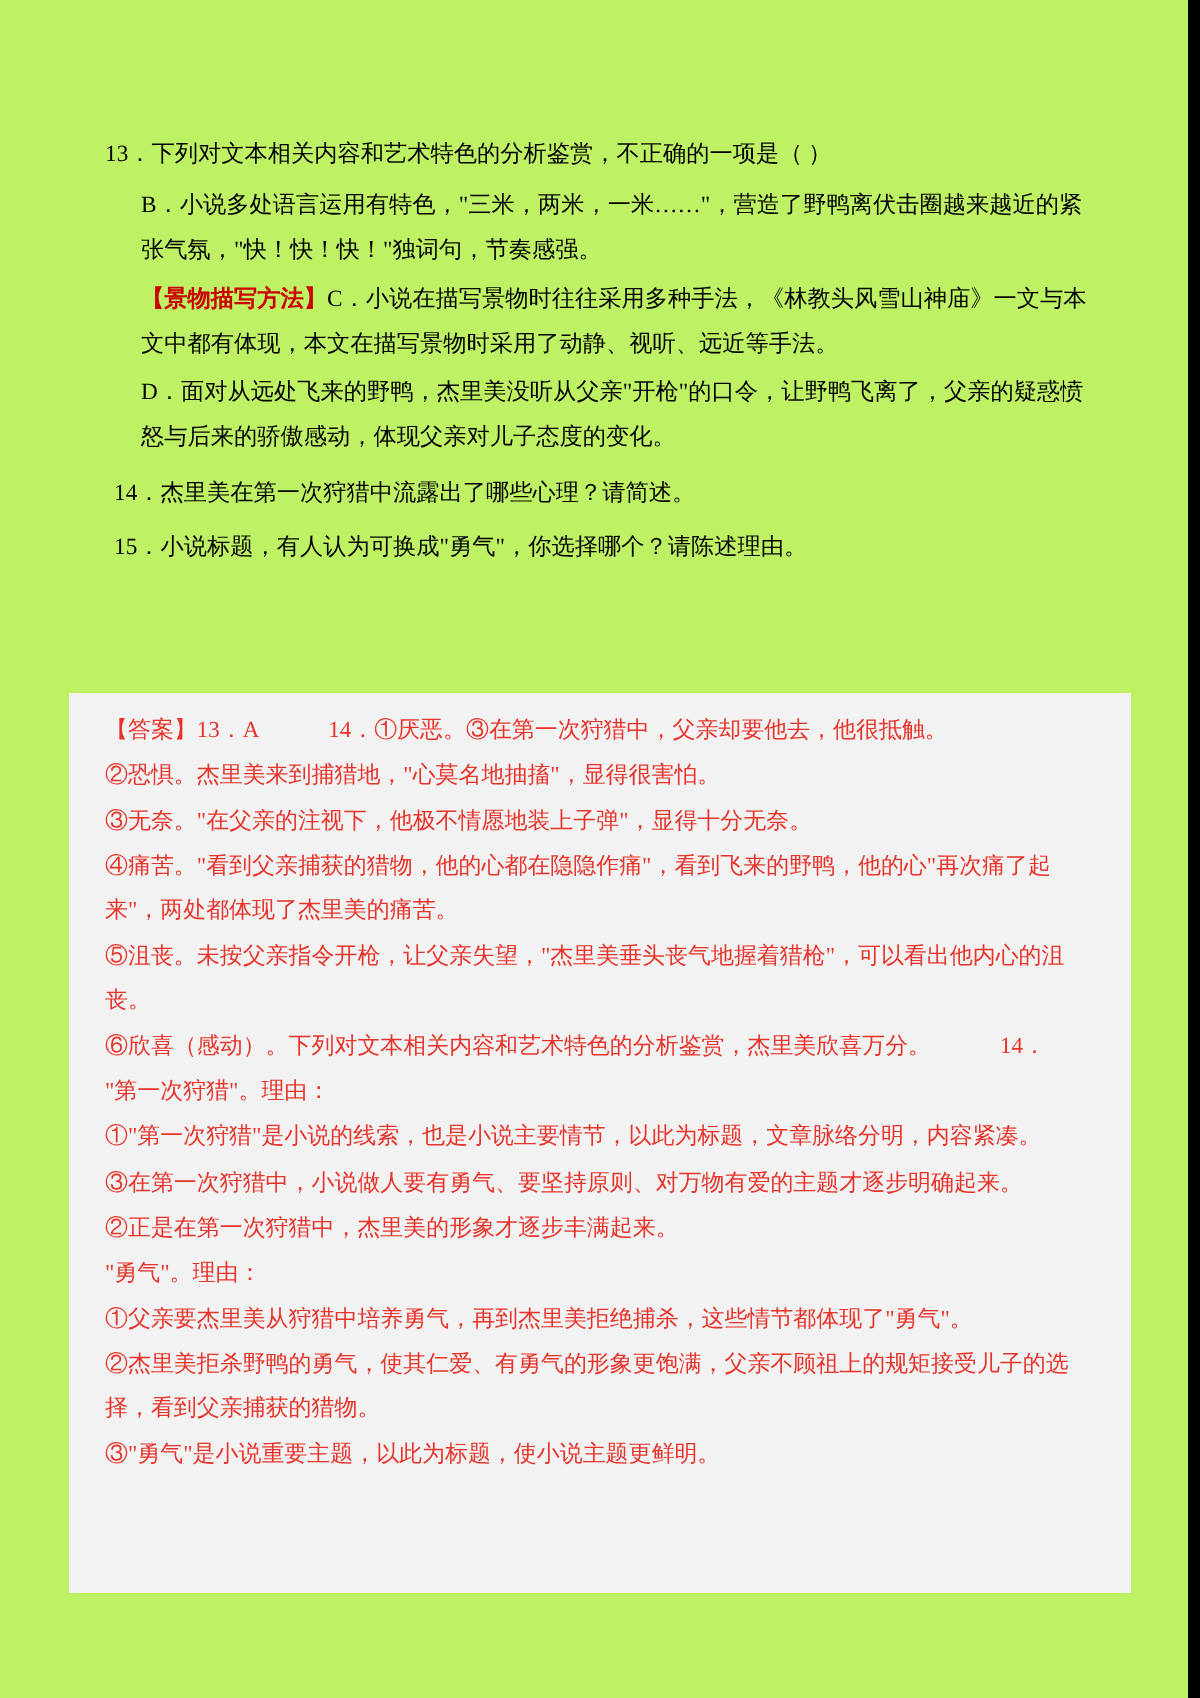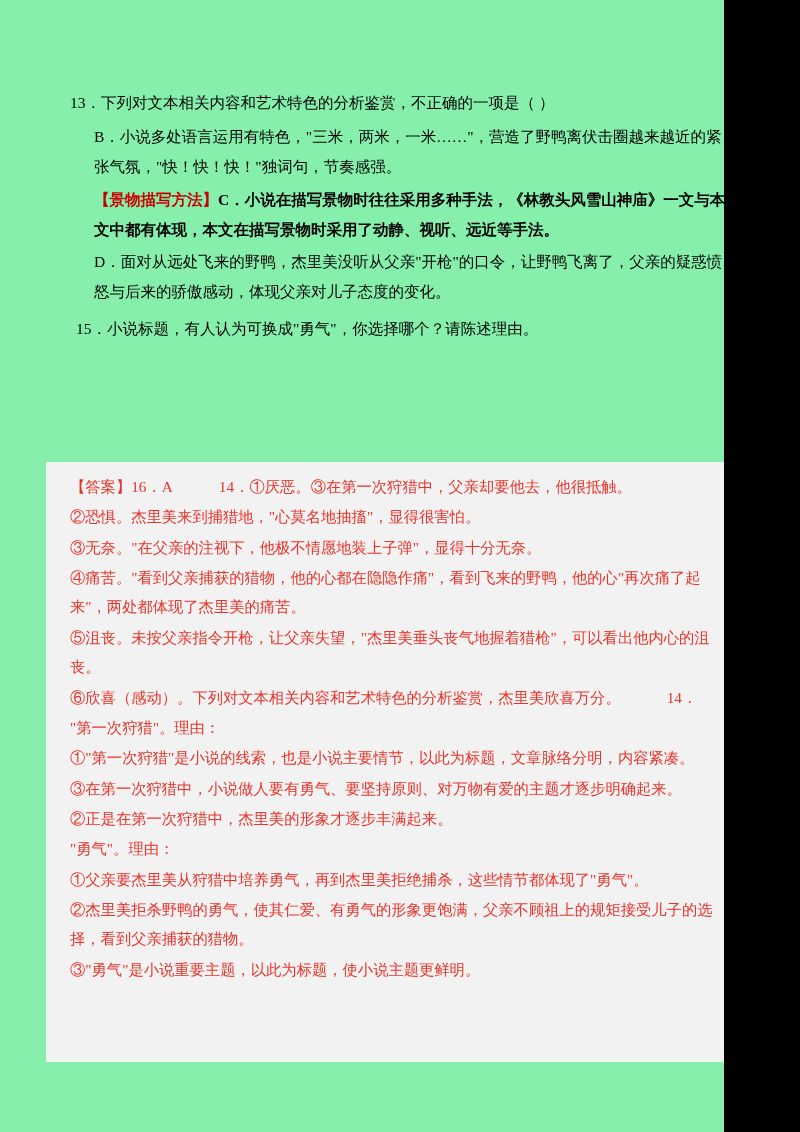--- a/index.html
+++ b/index.html
@@ -7,23 +7,23 @@
     padding: 0;
     background: #000;
   }
   body {
     width: 800px;
     height: 1132px;
     font-family: "Liberation Serif", "DejaVu Serif", serif;
   }
   .page {
     position: relative;
-    width: 724px;
+    width: 792px;
     height: 1132px;
-    background: #86efac;
+    background: #bef264;
     box-sizing: border-box;
     overflow: hidden;
   }
   .content {
     position: absolute;
     left: 70px;
     top: 88px;
     width: 660px;
   }
   .q-block {
@@ -46,21 +46,21 @@
     padding-left: 24px;
     margin-bottom: 2px;
     font-weight: bold;
   }
   .tagred {
     color: #cc0000;
     font-weight: bold;
   }
   .optc-text {
     color: #000000;
-    font-weight: bold;
+    font-weight: normal;
     text-align: right;
   }
   .sub-q {
     margin-top: 6px;
     padding-left: 6px;
   }
   .answer-box {
     position: absolute;
     left: 46px;
     top: 462px;
@@ -92,26 +92,27 @@
 <div class="page">
 
   <div class="answer-box"></div>
 
   <div class="content">
     <div class="q-block">
       <p class="q-line q-stem">13．下列对文本相关内容和艺术特色的分析鉴赏，不正确的一项是（ ）</p>
       <p class="q-line opt">B．小说多处语言运用有特色，"三米，两米，一米……"，营造了野鸭离伏击圈越来越近的紧张气氛，"快！快！快！"独词句，节奏感强。</p>
       <p class="q-line opt-c"><span class="tagred">【景物描写方法】</span><span class="optc-text">C．小说在描写景物时往往采用多种手法，《林教头风雪山神庙》一文与本文中都有体现，本文在描写景物时采用了动静、视听、远近等手法。</span></p>
       <p class="q-line opt">D．面对从远处飞来的野鸭，杰里美没听从父亲"开枪"的口令，让野鸭飞离了，父亲的疑惑愤怒与后来的骄傲感动，体现父亲对儿子态度的变化。</p>
+      <p class="q-line sub-q">14．杰里美在第一次狩猎中流露出了哪些心理？请简述。</p>
       <p class="q-line sub-q">15．小说标题，有人认为可换成"勇气"，你选择哪个？请陈述理由。</p>
     </div>
   </div>
 
   <div class="answer-inner">
-    <p class="ans-line"><span class="ans-head">【答案】</span><span class="ans-head">16．</span><span class="ans-head">A</span><span class="gap-lg"></span><span class="ans-head">14．</span><span>①厌恶。③在第一次狩猎中，父亲却要他去，他很抵触。</span></p>
+    <p class="ans-line"><span class="ans-head">【答案】</span><span class="ans-head">13．</span><span class="ans-head">A</span><span class="gap-lg"></span><span class="ans-head">14．</span><span>①厌恶。③在第一次狩猎中，父亲却要他去，他很抵触。</span></p>
     <p class="ans-line">②恐惧。杰里美来到捕猎地，"心莫名地抽搐"，显得很害怕。</p>
     <p class="ans-line">③无奈。"在父亲的注视下，他极不情愿地装上子弹"，显得十分无奈。</p>
     <p class="ans-line">④痛苦。"看到父亲捕获的猎物，他的心都在隐隐作痛"，看到飞来的野鸭，他的心"再次痛了起来"，两处都体现了杰里美的痛苦。</p>
     <p class="ans-line">⑤沮丧。未按父亲指令开枪，让父亲失望，"杰里美垂头丧气地握着猎枪"，可以看出他内心的沮丧。</p>
     <p class="ans-line"><span>⑥欣喜（感动）。下列对文本相关内容和艺术特色的分析鉴赏，杰里美欣喜万分。</span><span class="gap-lg"></span><span class="ans-head">14．</span></p>
     <p class="ans-line">"第一次狩猎"。理由：</p>
     <p class="ans-line">①"第一次狩猎"是小说的线索，也是小说主要情节，以此为标题，文章脉络分明，内容紧凑。</p>
     <p class="ans-line">③在第一次狩猎中，小说做人要有勇气、要坚持原则、对万物有爱的主题才逐步明确起来。</p>
     <p class="ans-line">②正是在第一次狩猎中，杰里美的形象才逐步丰满起来。</p>
     <p class="ans-line">"勇气"。理由：</p>

